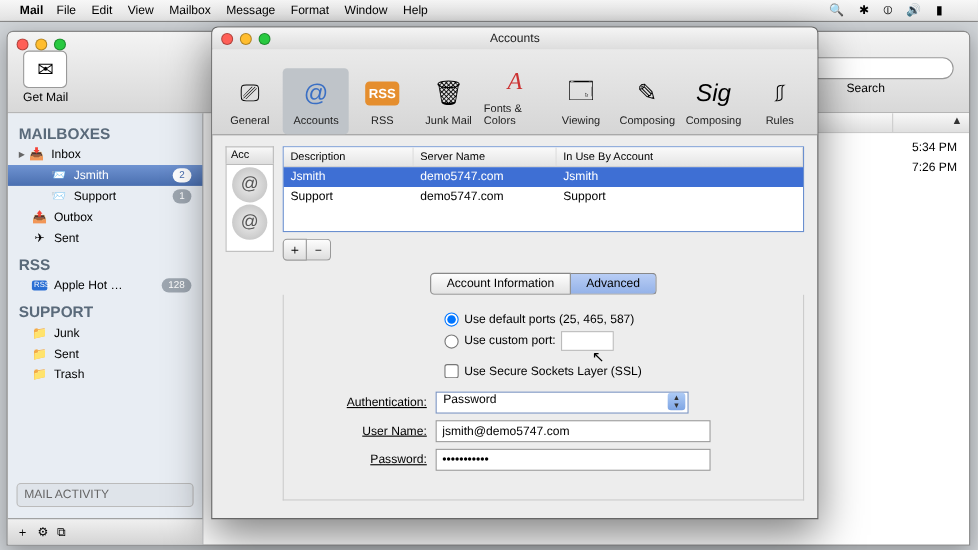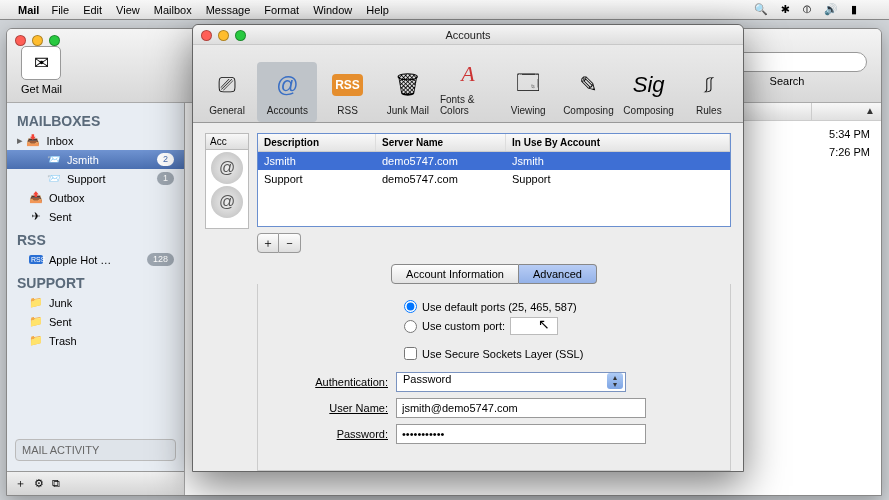--- a/index.html
+++ b/index.html
@@ -45,29 +45,29 @@
 .prefwin { position:absolute; left:192px; top:24px; width:552px; height:448px; background:#ededed; border:1px solid #666; border-radius:6px 6px 0 0; box-shadow:0 14px 40px rgba(0,0,0,.5); }
 .prefwin .traffic { position:absolute; left:8px; top:5px; display:flex; gap:6px;}
 .prefwin .title { text-align:center; height:20px; line-height:20px; color:#222; background:linear-gradient(#f5f5f5,#dedede); border-radius:6px 6px 0 0; border-bottom:1px solid #c8c8c8;}
 .prefwin .tabbar { height:78px; background:linear-gradient(#eaeaea,#d6d6d6); border-bottom:1px solid #999; display:flex; align-items:flex-end; padding:0 4px;}
 .prefwin .tabbar .tab { flex:1; display:flex; flex-direction:column; align-items:center; gap:3px; padding:6px 2px; border-radius:4px; }
 .prefwin .tabbar .tab .ic { width:34px; height:34px; display:flex; align-items:center; justify-content:center; font-size:22px; }
 .prefwin .tabbar .tab.sel { background:#bfc4c9; }
 .prefwin .tabbar .tab span.lbl { font-size:10px; color:#222;}
 .rss-badge { background:#e58e2e; color:#fff; font-weight:bold; border-radius:4px; padding:4px 3px; font-size:12px; }
 
-.prefbody { display:flex; height:calc(100% - 98px); padding:10px 12px 0; gap:8px;}
+.prefbody { display:flex; height:calc(100% - 98px); padding:10px 12px 16px; gap:8px;}
 .acctcol { width:44px; }
 .acctcol .hdr { font-size:10px; background:linear-gradient(#f8f8f8,#dedede); border:1px solid #bbb; padding:2px 4px; border-bottom:none;}
 .acctcol .list { border:1px solid #bbb; background:#fff; height:80px;}
 .acctcol .item { width:32px; height:32px; margin:2px auto; border-radius:50%; background:radial-gradient(#eee,#bbb); display:flex; align-items:center; justify-content:center; font-size:16px; color:#555;}
 .rightcol { flex:1; display:flex; flex-direction:column; }
 
 .table { border:1px solid #6a8fcf; background:#fff; height:148px; }
-.table .thead { display:flex; background:linear-gradient(#fafafa,#e4e4e4); border-bottom:1px solid #ccc;font-weight:bold; }
+.table .thead { display:flex; background:linear-gradient(#fafafa,#e4e4e4); border-bottom:1px solid #ccc; }
 .table .thead div { padding:3px 6px; border-right:1px solid #ddd; font-size:10px; }
 .table .tr { display:flex; }
 .table .tr.sel { background:#3e6fd4; color:#fff; }
 .table .tr div { padding:3px 6px; font-size:11px; }
 .c1{width:118px}.c2{width:130px}.c3{flex:1}
 
 .pm { display:flex; margin-top:6px;}
 .pm button { width:22px; height:20px; background:linear-gradient(#fdfdfd,#dedede); border:1px solid #999; font-size:12px;}
 .pm button:first-child{border-radius:4px 0 0 4px}
 .pm button:last-child{border-left:none;border-radius:0 4px 4px 0}

